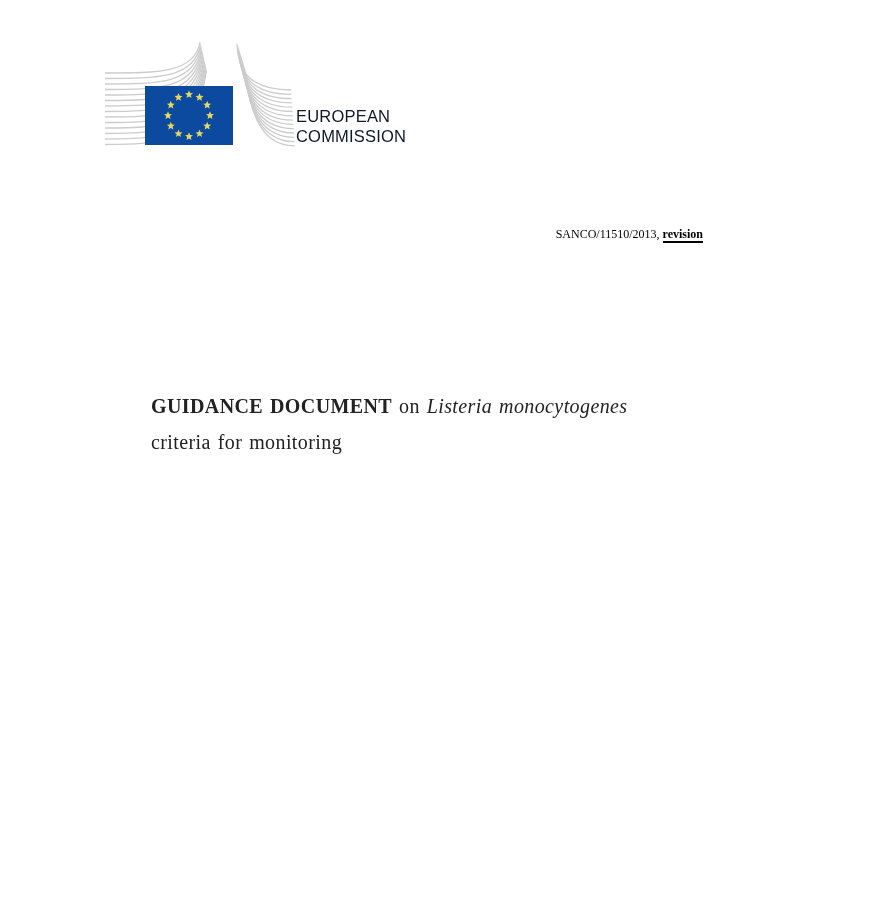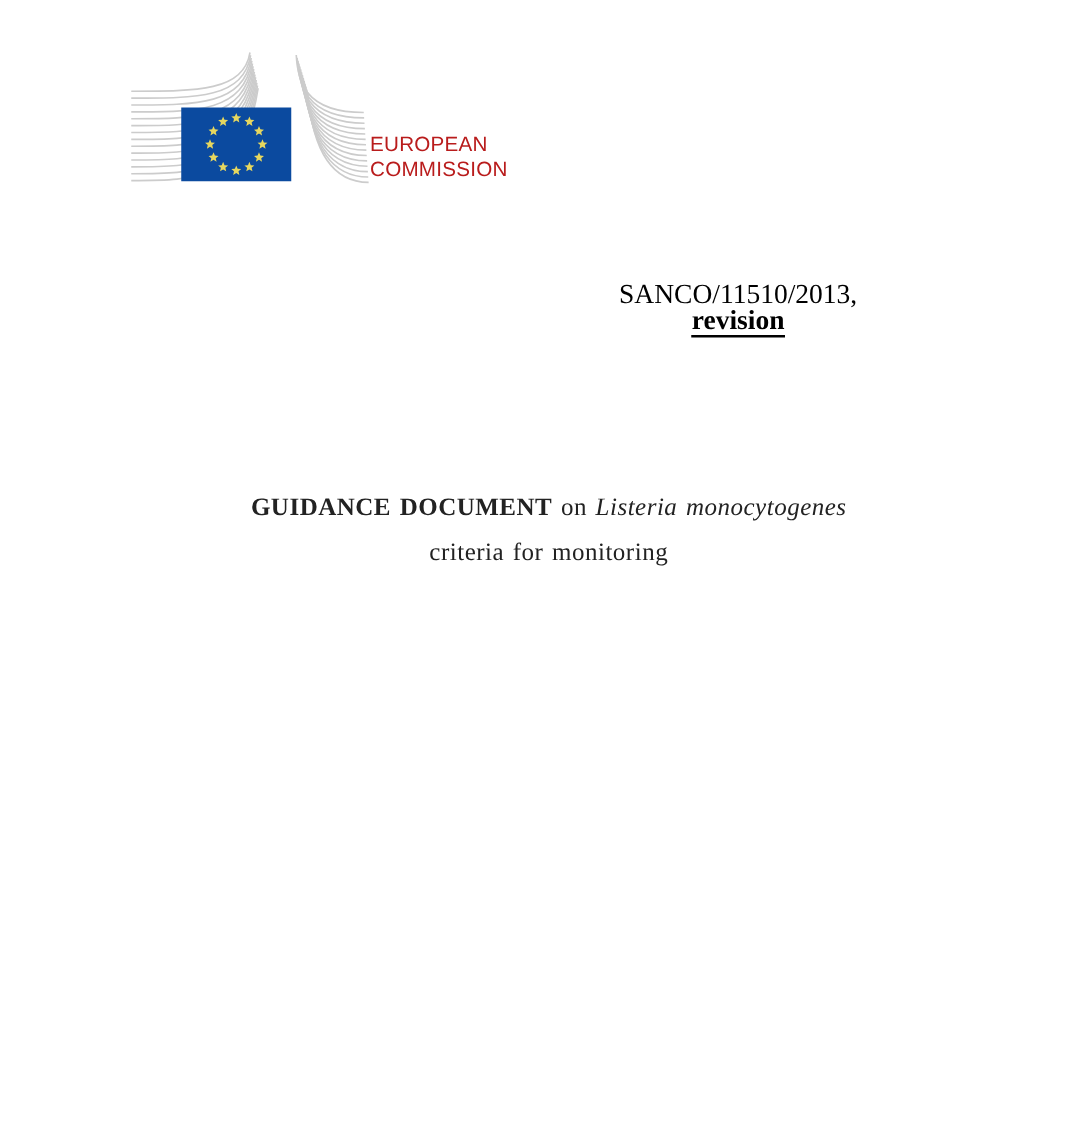--- a/index.html
+++ b/index.html
@@ -23,48 +23,48 @@
     top: 38px;
   }
   .ec-wordmark {
     position: absolute;
     left: 296px;
     top: 107px;
     font-family: "Liberation Sans", sans-serif;
     font-size: 16.5px;
     line-height: 19.5px;
     letter-spacing: 0.2px;
-    color: #b91c1c;
+    color: #0f172a;
   }
 
   
   .doc-reference {
     position: absolute;
     left: 478px;
     top: 224px;
     width: 225px;
     font-family: "Liberation Serif", serif;
-    font-size: 22px;
+    font-size: 12px;
     line-height: 21px;
     color: #000;
-    text-align: center;
+    text-align: right;
   }
   .doc-reference .rev {
     font-weight: bold;
     border-bottom: 2px solid #000;
     padding-bottom: 0px;
   }
 
   
   .doc-title {
     position: absolute;
     left: 151px;
     top: 389px;
     width: 576px;
-    text-align: center;
+    text-align: left;
     font-family: "Liberation Serif", serif;
     font-size: 20px;
     line-height: 35.5px;
     letter-spacing: 0.4px;
     word-spacing: 1.5px;
     color: #222;
   }
   .doc-title .t-bold { font-weight: bold; }
   .doc-title .t-italic { font-style: italic; }
 </style>

